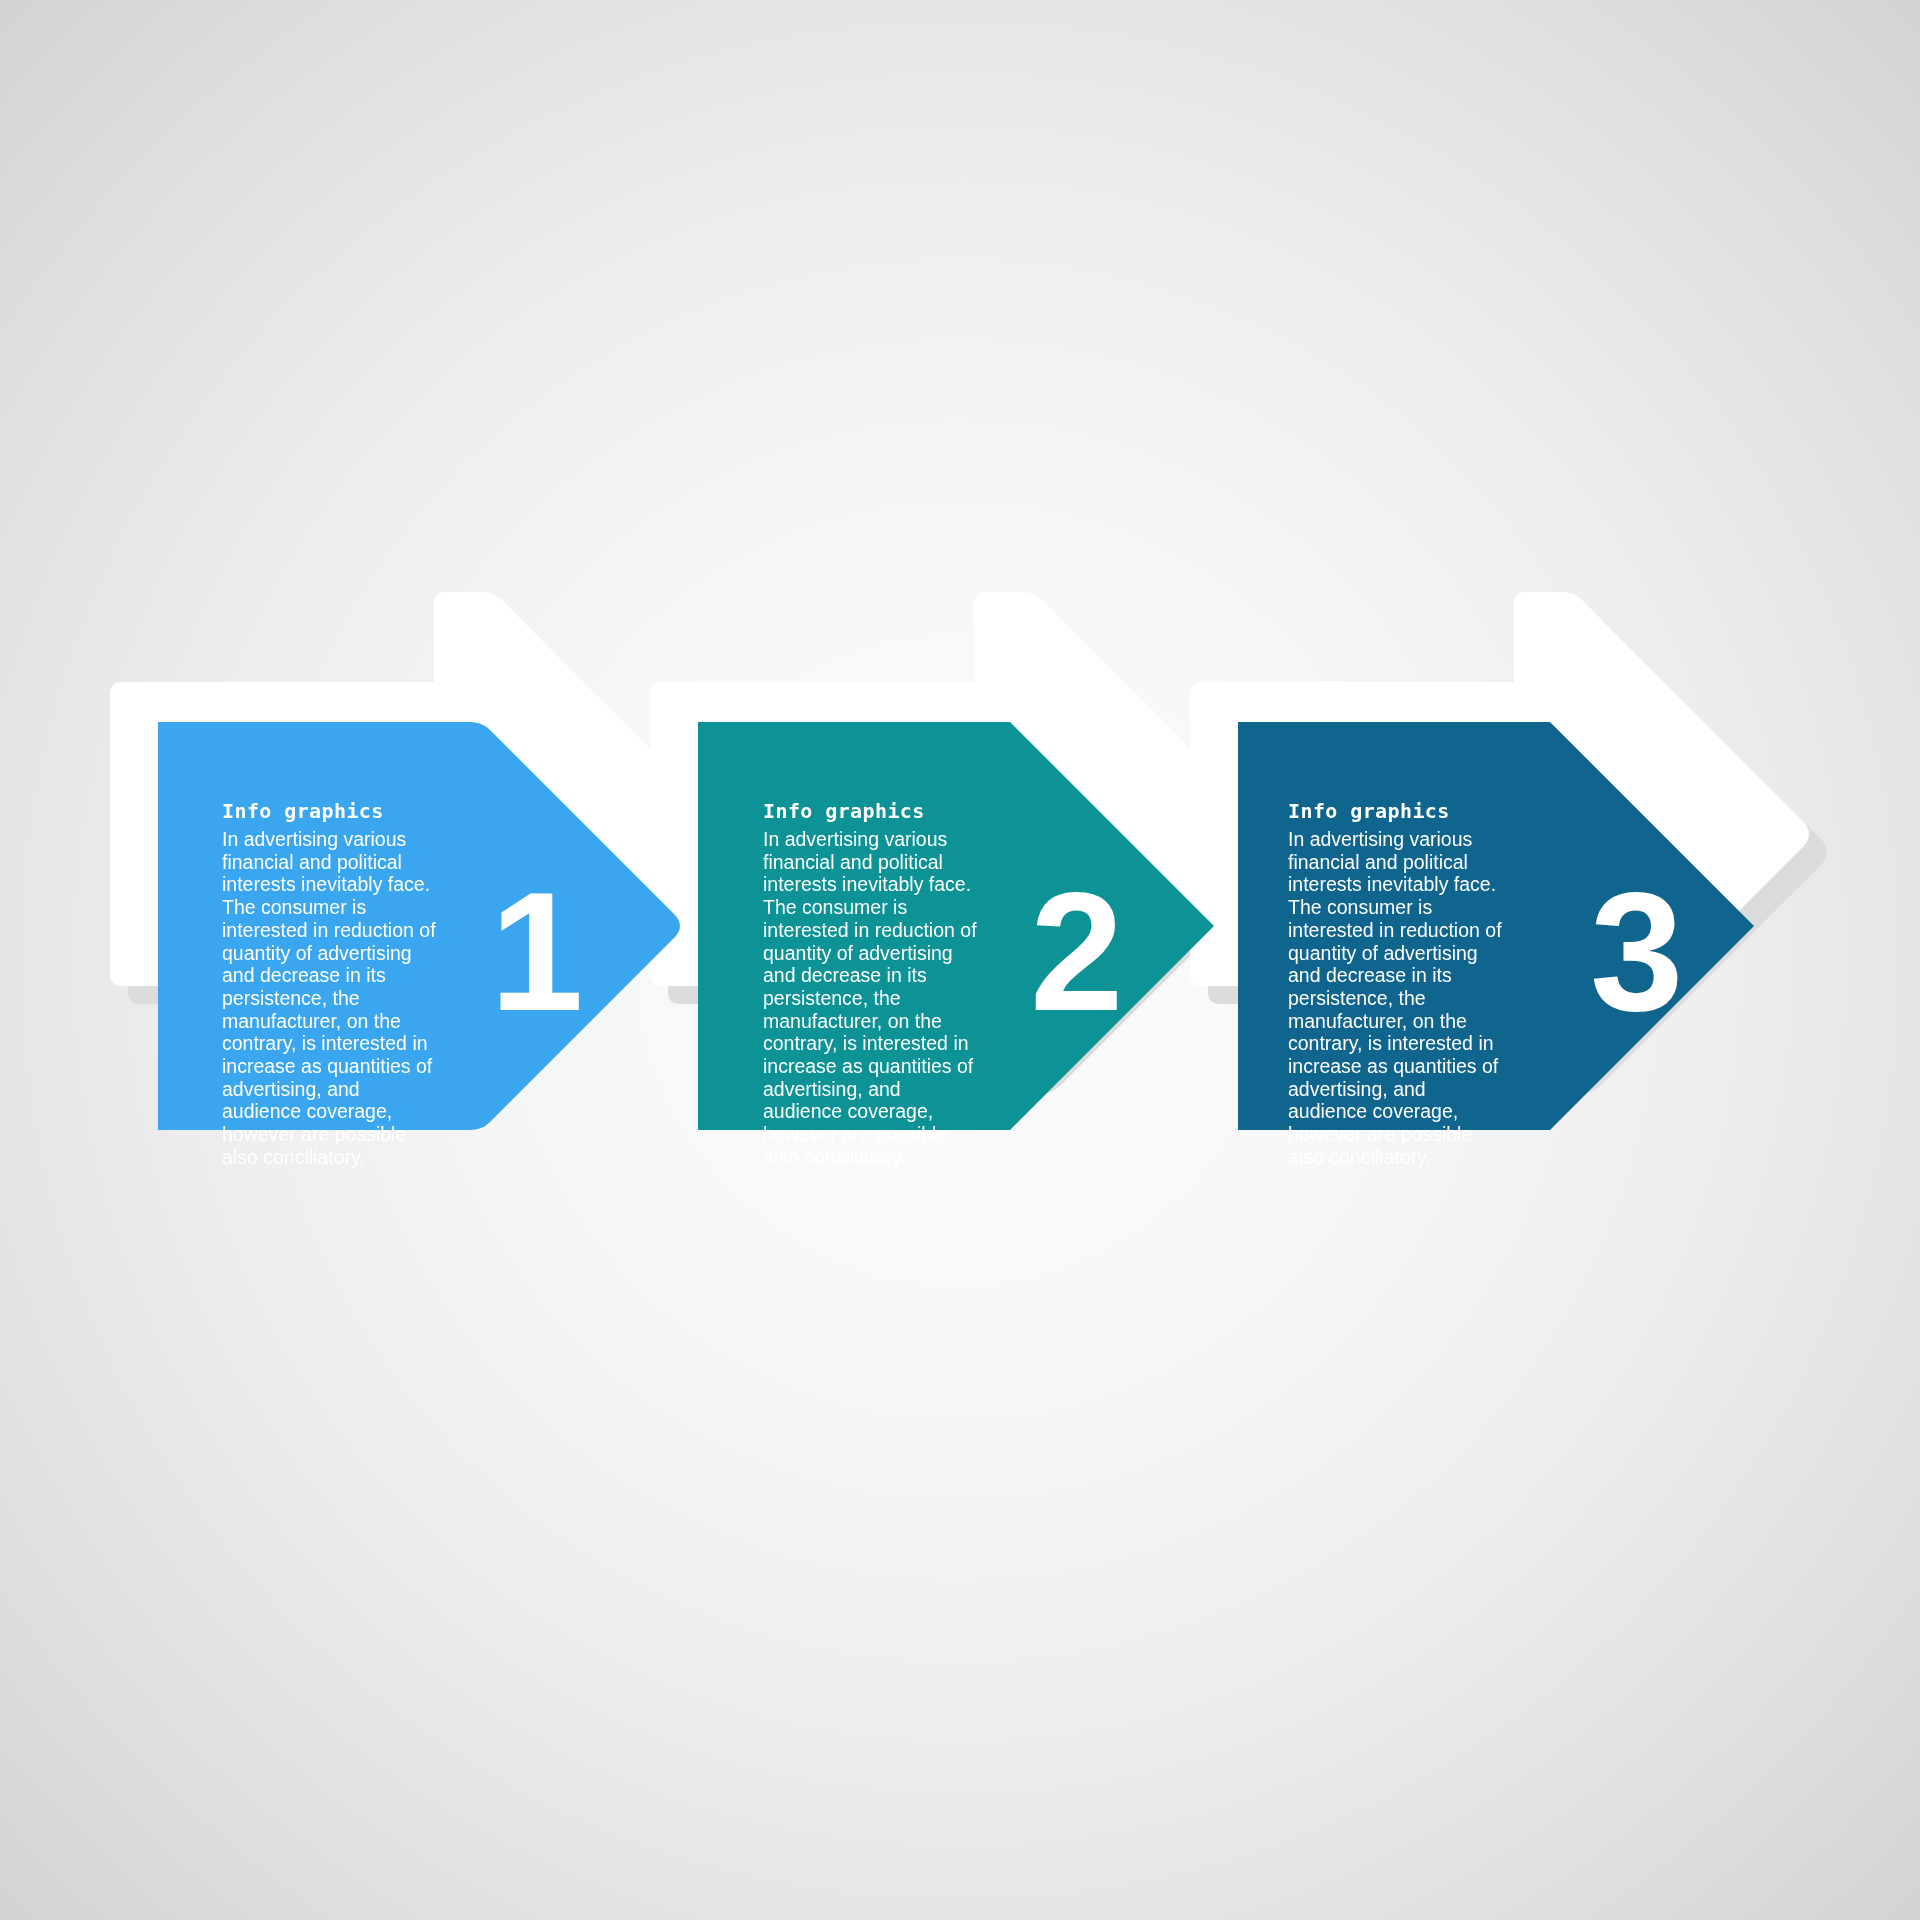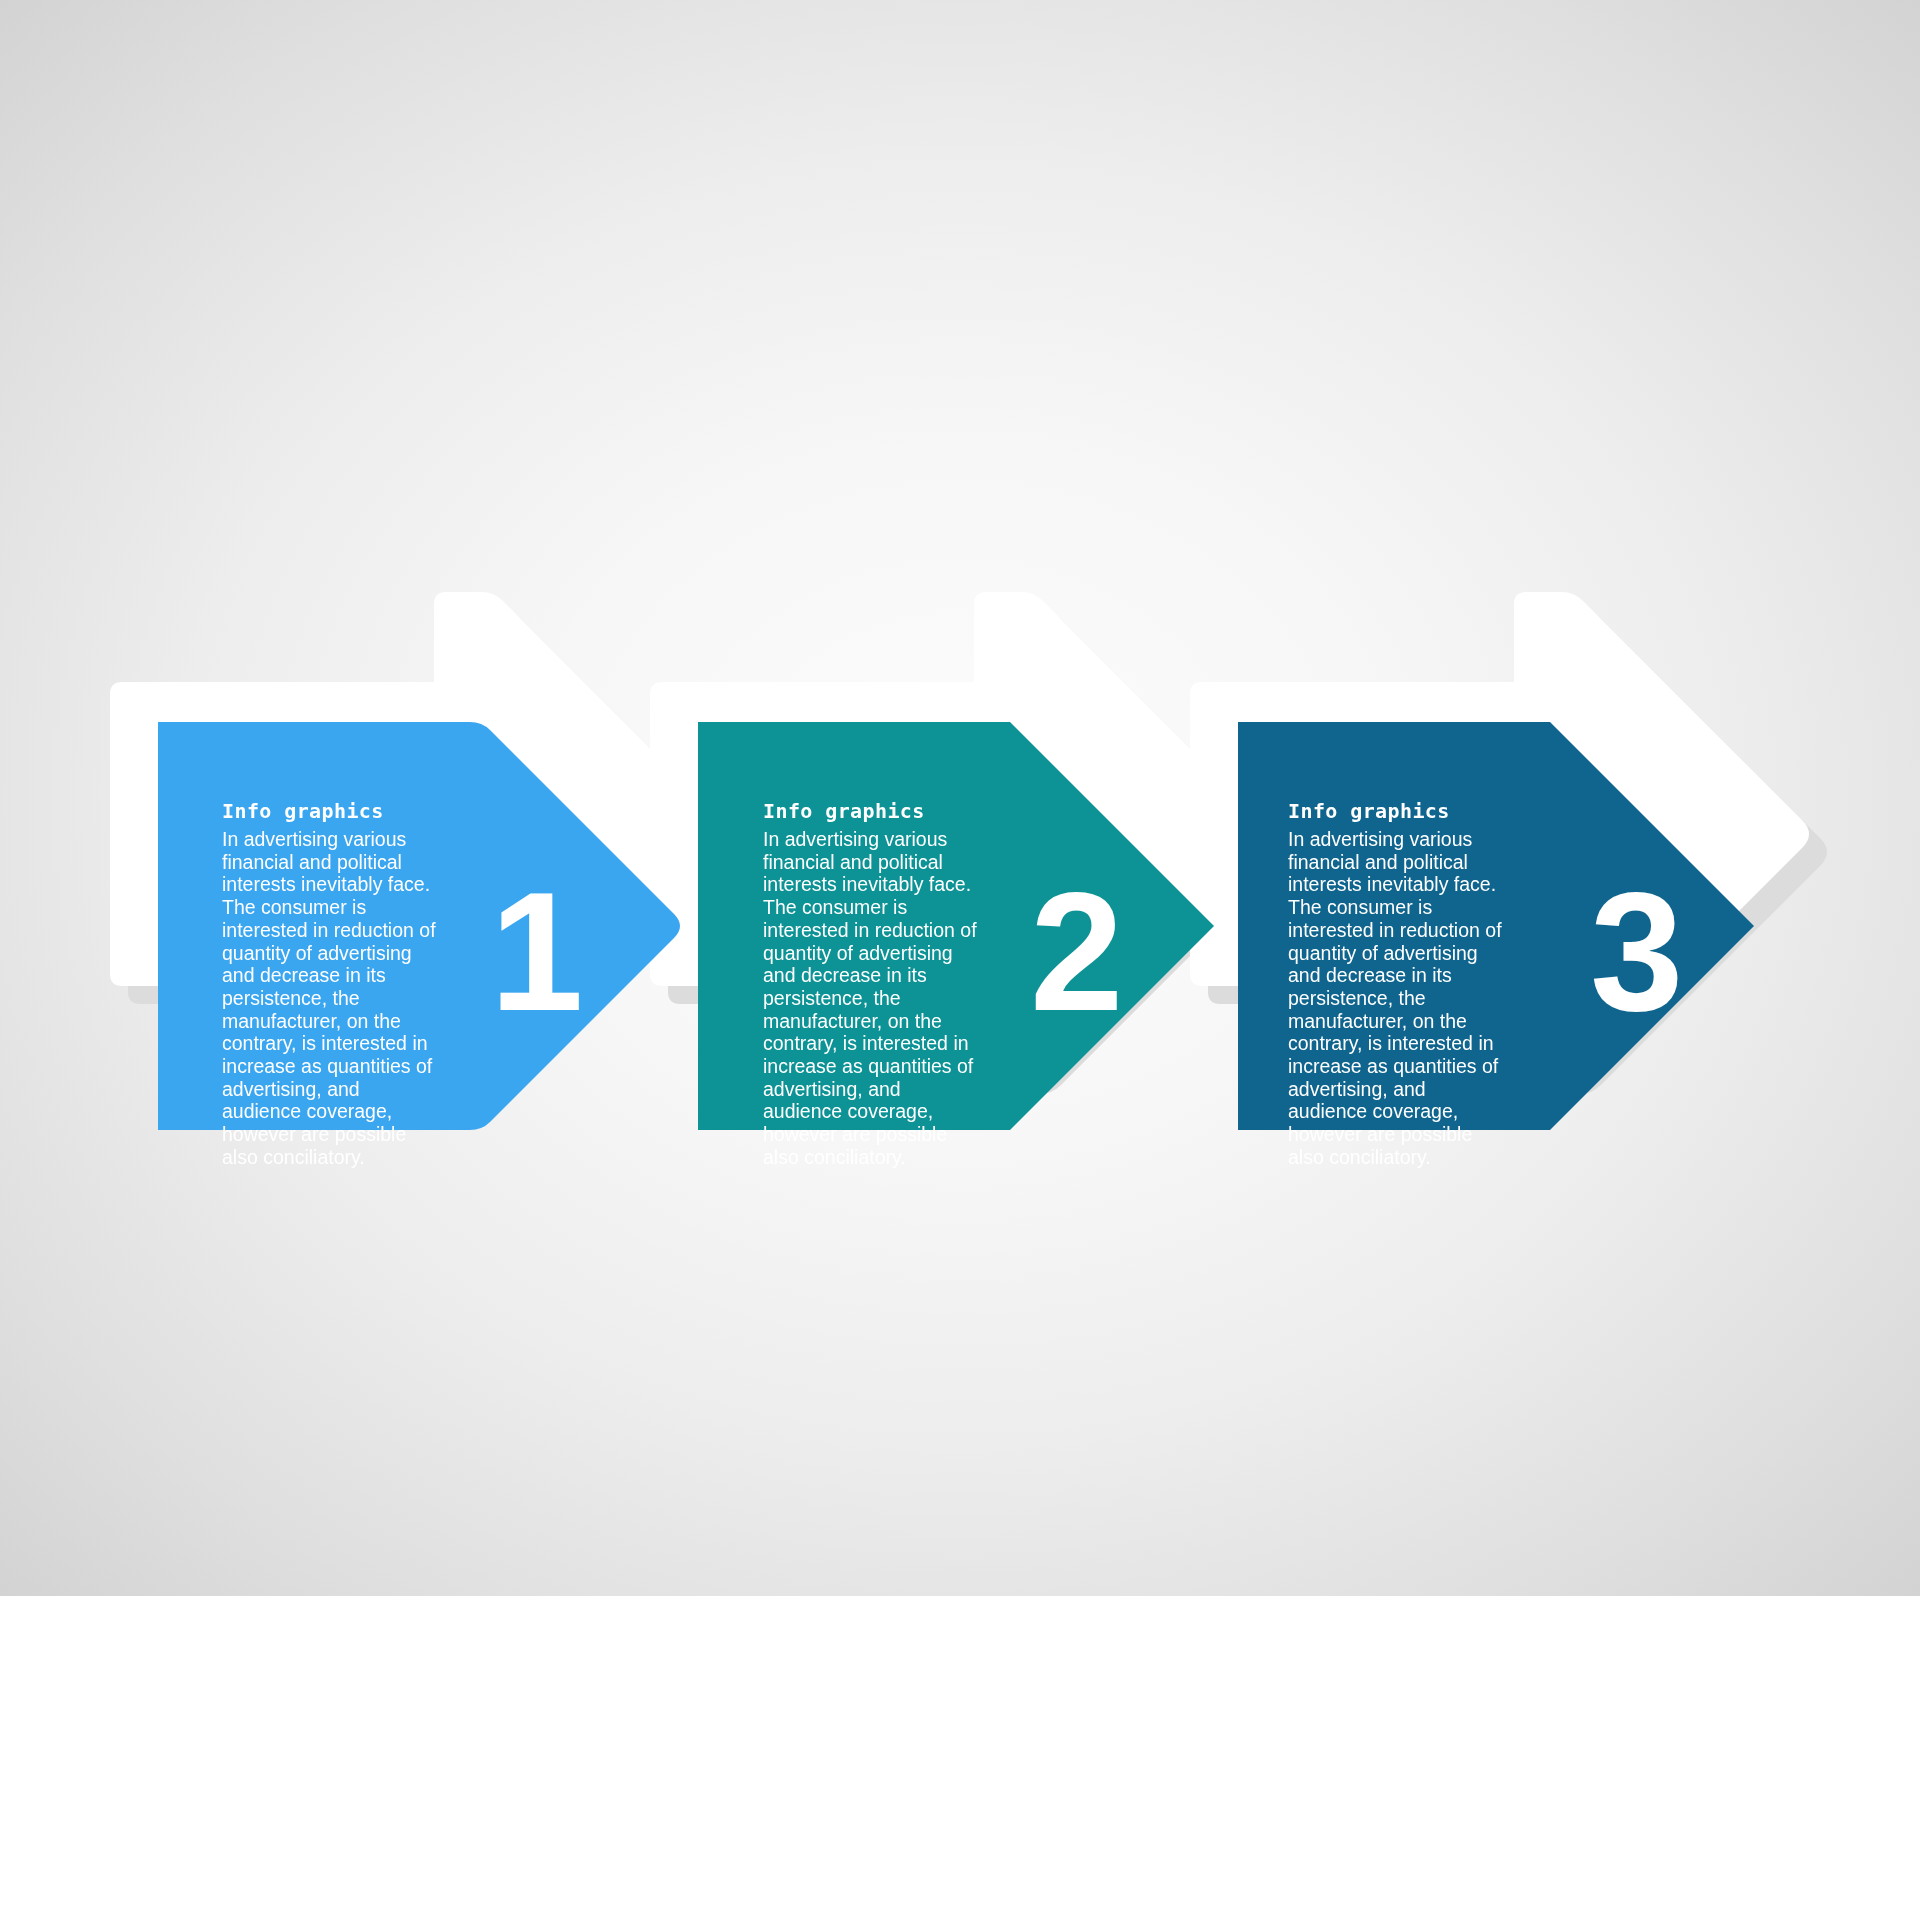--- a/index.html
+++ b/index.html
@@ -9,21 +9,21 @@
   body {
     width: 1920px;
     height: 1920px;
     overflow: hidden;
     font-family: "Liberation Sans", sans-serif;
   }
 
   #stage {
     position: relative;
     width: 1920px;
-    height: 1596px;
+    height: 1920px;
     background: radial-gradient(ellipse 78% 78% at 50% 50%,
                 #FCFCFC 0%,
                 #F7F7F7 28%,
                 #EDEDED 52%,
                 #DFDFDF 74%,
                 #D2D2D2 92%,
                 #CFCFCF 100%);
   }
 
   

